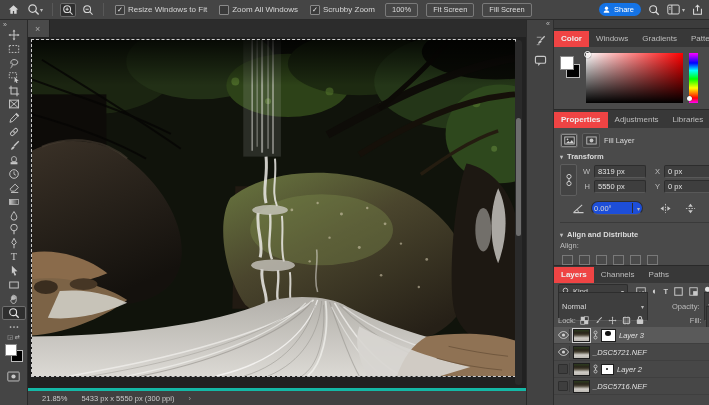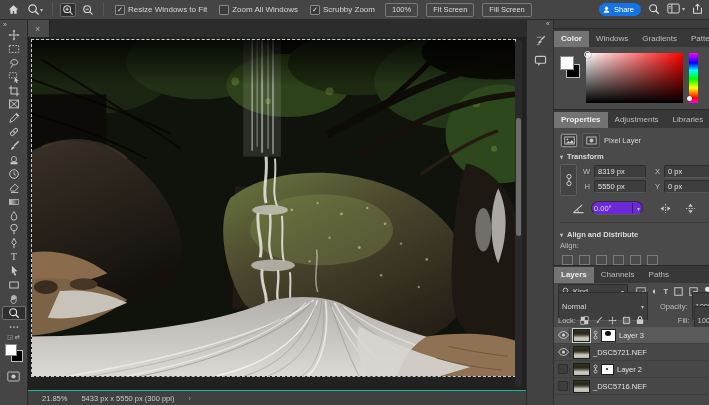--- a/index.html
+++ b/index.html
@@ -21,21 +21,21 @@
   .ob-sep{width:1px;height:13px;background:#585858;margin:0 3px;}
   .ob-zoombtn{display:flex;align-items:center;justify-content:center;width:16px;height:14px;border-radius:2px;}
   .ob-zoombtn.pressed{background:#2e2e2e;box-shadow:0 0 0 1px #6b6b6b inset;}
   .cb{display:flex;align-items:center;gap:3px;margin:0 4px;}
   .cb .box{width:8px;height:8px;border:1px solid #8a8a8a;border-radius:1px;background:#3a3a3a;
            display:flex;align-items:center;justify-content:center;font-size:7px;color:#e6e6e6;}
   .cb .box .tick{display:none;line-height:1;}
   .cb.on .box .tick{display:block;}
   .ob-btn{border:1px solid #7a7a7a;border-radius:2px;padding:1.5px 6px;background:#454545;
           color:#dcdcdc;font-size:7.5px;margin:0 2px;}
-  .ob-right{margin-left:auto;display:flex;align-items:flex-start;gap:7px;}
+  .ob-right{margin-left:auto;display:flex;align-items:center;gap:7px;}
   .share-pill{display:flex;align-items:center;gap:3px;background:#1473e6;color:#fff;
               border-radius:8px;height:13px;padding:0 7px 0 3px;font-size:7.5px;}
   .chev{font-size:6px;color:#bbb;}
 
   
   .main{flex:1;display:flex;min-height:0;}
 
   
   .toolcol{width:27px;background:#454545;border-right:1px solid #2a2a2a;display:flex;
            flex-direction:column;align-items:center;flex:0 0 27px;}
@@ -53,36 +53,36 @@
   .tabbar{height:17px;background:#2c2c2c;display:flex;align-items:flex-end;flex:0 0 17px;}
   .doctab{height:17px;background:#4a4a4a;display:flex;align-items:center;gap:5px;padding:0 9px 0 7px;
           font-size:7.5px;color:#d8d8d8;border-right:1px solid #242424;}
   .doctab .close{color:#a9a9a9;font-size:9px;}
   .canvas{flex:1;background:#212121;position:relative;min-height:0;}
   .image{position:absolute;left:4px;top:3px;width:483px;height:336px;background:#000;
          outline:1px dashed rgba(235,235,235,.85);}
   .image svg{width:100%;height:100%;display:block;}
   .vscroll{position:absolute;right:4px;top:3px;bottom:3px;width:7px;background:#2a2a2a;border-radius:4px;}
   .vscroll .thumb{position:absolute;left:1px;width:5px;top:78px;height:118px;background:#6d6d6d;border-radius:3px;}
-  .statusbar{height:14px;background:#404040;border-top:1px solid #14b8a6;display:flex;align-items:center;
+  .statusbar{height:14px;background:#404040;border-top:3px solid #14b8a6;display:flex;align-items:center;
              gap:14px;padding-left:14px;font-size:7.5px;color:#c9c9c9;flex:0 0 14px;}
 
   
   .dock{width:182px;flex:0 0 182px;display:flex;background:#3c3c3c;border-left:1px solid #2a2a2a;}
   .strip{width:26px;flex:0 0 26px;background:#424242;border-right:1px solid #2e2e2e;display:flex;
          flex-direction:column;align-items:center;}
   .strip .expander{color:#bdbdbd;font-size:7px;height:8px;line-height:8px;align-self:flex-end;margin-right:3px;}
   .strip-btn{width:20px;height:18px;display:flex;align-items:center;justify-content:center;margin-top:3px;}
   .panels{flex:1;display:flex;flex-direction:column;min-height:0;}
   .panels .expander{color:#bdbdbd;font-size:7px;height:8px;line-height:8px;text-align:right;padding-right:4px;}
 
   .pgroup{border-top:1px solid #292929;display:flex;flex-direction:column;}
   .ptabs{height:18px;background:#383838;display:flex;align-items:flex-end;position:relative;flex:0 0 18px;}
   .ptab{padding:3px 7px 4px;font-size:8px;color:#bdbdbd;}
-  .ptab.active{background:#737373;color:#ededed;font-weight:bold;}
+  .ptab.active{background:#ef4444;color:#ededed;font-weight:bold;}
   .pbody{background:#4a4a4a;flex:1;position:relative;min-height:0;}
 
   
   .color-body{display:flex;gap:6px;padding:6px 5px 5px 6px;height:62px;box-sizing:border-box;}
   .color-field{width:97px;height:50px;position:relative;
     background:linear-gradient(to bottom,rgba(0,0,0,0),#000),linear-gradient(to right,#fff,#f00);}
   .color-field .marker{position:absolute;left:-2px;top:-2px;width:5px;height:5px;border:1px solid #fff;
     border-radius:50%;box-shadow:0 0 1px #000;}
   .hue-bar{width:9px;height:50px;background:linear-gradient(to bottom,#f0f 0%,#00f 20%,#0ff 35%,#0f0 52%,#ff0 70%,#f00 90%,#f0f 100%);position:relative;}
   .hue-bar .marker{position:absolute;left:-2px;bottom:2px;width:5px;height:5px;background:#fff;border-radius:50%;box-shadow:0 0 1px #000;}
@@ -96,21 +96,21 @@
   .sec-head{display:flex;align-items:center;gap:4px;font-weight:bold;color:#dcdcdc;height:14px;}
   .sec-head .tri{font-size:6px;color:#c0c0c0;}
   .tgrid{display:flex;gap:5px;margin-top:1px;}
   .linkbox{width:15px;height:30px;border:1px solid #5e5e5e;border-radius:2px;background:#434343;
            display:flex;align-items:center;justify-content:center;}
   .fields{display:grid;grid-template-columns:8px 52px 10px 48px;grid-auto-rows:15px;column-gap:4px;align-items:center;}
   .fld{background:#3e3e3e;border:1px solid #2d2d2d;border-bottom-color:#585858;border-radius:2px;
        height:11px;line-height:11px;padding:0 3px;color:#e2e2e2;}
   .lbl{color:#bdbdbd;text-align:right;}
   .angle-row{display:flex;align-items:center;gap:6px;height:20px;margin:2px 0 0 12px;}
-  .angle-combo{display:flex;align-items:center;background:#6d28d9;border:1px solid #2d2d2d;
+  .angle-combo{display:flex;align-items:center;background:#1d4ed8;border:1px solid #2d2d2d;
        border-bottom-color:#585858;border-radius:7px;height:12px;padding:0 2px 0 2px;gap:4px;width:46px;}
   .angle-combo .divider{width:1px;height:10px;background:#2d2d2d;margin-left:auto;}
   .pdivider{height:1px;background:#3a3a3a;margin:4px 0;}
   .faint-icons{display:flex;gap:6px;opacity:.32;margin:2px 0 0 2px;}
   .faint-icons span{width:9px;height:8px;border:1px solid #ddd;display:inline-block;}
 
   
   .lay-body{display:flex;flex-direction:column;font-size:7.5px;height:100%;box-sizing:border-box;}
   .lrow{display:flex;align-items:center;gap:4px;padding:0 4px;}
   .filter-row{height:16px;flex:0 0 16px;}
@@ -127,21 +127,21 @@
   .layer-row.selected{background:#5a5a5a;}
   .eye-well{width:12px;height:12px;display:flex;align-items:center;justify-content:center;border-right:1px solid #3c3c3c;}
   .eye-empty{width:8px;height:8px;background:#3e3e3e;border:1px solid #2e2e2e;border-radius:1px;}
   .lthumb{width:15px;height:11px;border:1px solid #1d1d1d;
      background:linear-gradient(180deg,#2c3a1e 0%,#29241a 28%,#4a4435 45%,#cfccc6 72%,#bdbab4 100%);}
   .layer-row.selected .lthumb{outline:1px solid #cfcfcf;}
   .mthumb{width:13px;height:11px;background:#fff;border:1px solid #1d1d1d;position:relative;}
   .mthumb .blob{position:absolute;left:3px;top:1px;width:6px;height:5px;background:#111;border-radius:50% 50% 60% 60%;}
   .mthumb.small{width:11px;height:9px;}
   .mthumb.small .blob{left:4px;top:3px;width:2px;height:2px;border-radius:50%;}
-  .lname{color:#e0e0e0;}
+  .lname{color:#e0e0e0;font-style:italic;}
   .half{font-size:9px;line-height:9px;color:#d4d4d4;}
 </style>
 </head>
 <body>
 
 <div class="app">
 
 
   <div class="optionsbar">
     <span class="ob-icon">
@@ -576,21 +576,21 @@
                     <circle cx="4.5" cy="4" r="1.1" fill="#d2d2d2"></circle>
                     <path d="M2.5 9l3-3 2 2 2.5-3 2.5 4z" fill="#d2d2d2"></path>
                   </svg>
               </span>
               <span class="icon-btn">
                 <svg width="11" height="9" viewBox="0 0 14 11">
                     <rect x="1" y="1" width="12" height="9" fill="none" stroke="#c4c4c4" stroke-width="1.1"></rect>
                     <circle cx="7" cy="5.5" r="2.4" fill="#c4c4c4"></circle>
                   </svg>
               </span>
-              <span style="color:#d9d9d9">Pixel Layer</span>
+              <span style="color:#d9d9d9">Fill Layer</span>
             </div>
             <div class="sec-head">
               <span class="tri">▾</span>
               <span>Transform</span>
             </div>
             <div class="tgrid">
               <div class="linkbox">
                 <svg width="8" height="14" viewBox="0 0 8 16">
                     <circle cx="4" cy="4" r="2.4" fill="none" stroke="#cfcfcf" stroke-width="1.1"></circle>
                     <circle cx="4" cy="12" r="2.4" fill="none" stroke="#cfcfcf" stroke-width="1.1"></circle>
@@ -680,21 +680,21 @@
                     <circle cx="4" cy="4" r="3" fill="#e4e4e4"></circle>
                     <path d="M4 7v4" stroke="#e4e4e4" stroke-width="1.4"></path>
                   </svg>
               </span>
             </div>
             <div class="lrow blend-row">
               <span class="selbox" style="width:82px">
                 <span>Normal</span>
                 <span class="chev" style="margin-left:auto">▾</span>
               </span>
-              <span style="color:#bdbdbd;margin-left:8px">Opacity:</span>
+              <span style="color:#bdbdbd;margin-left:20px">Opacity:</span>
               <span class="selbox" style="width:34px">
                 <span>100%</span>
 
               </span>
             </div>
             <div class="lrow lock-row">
               <span>Lock:</span>
               <span class="lock-icons">
                 <svg width="9" height="9" viewBox="0 0 12 12">
                     <rect x="1" y="1" width="5" height="5" fill="#c9c9c9"></rect>

